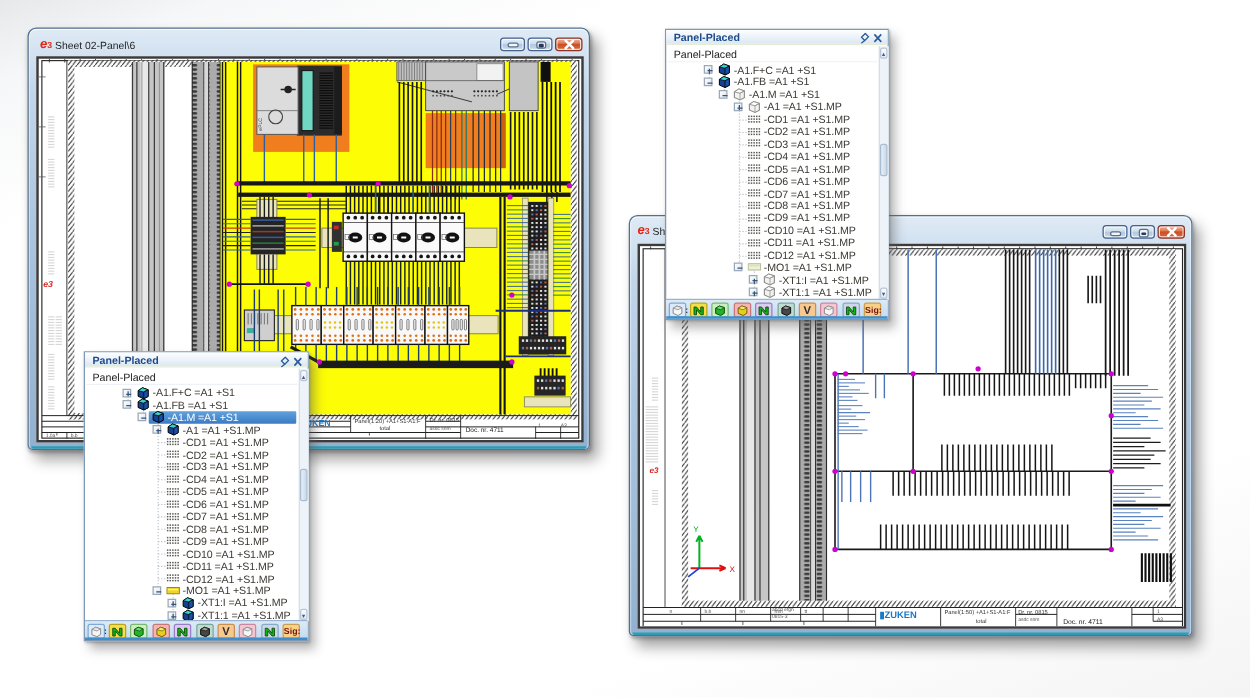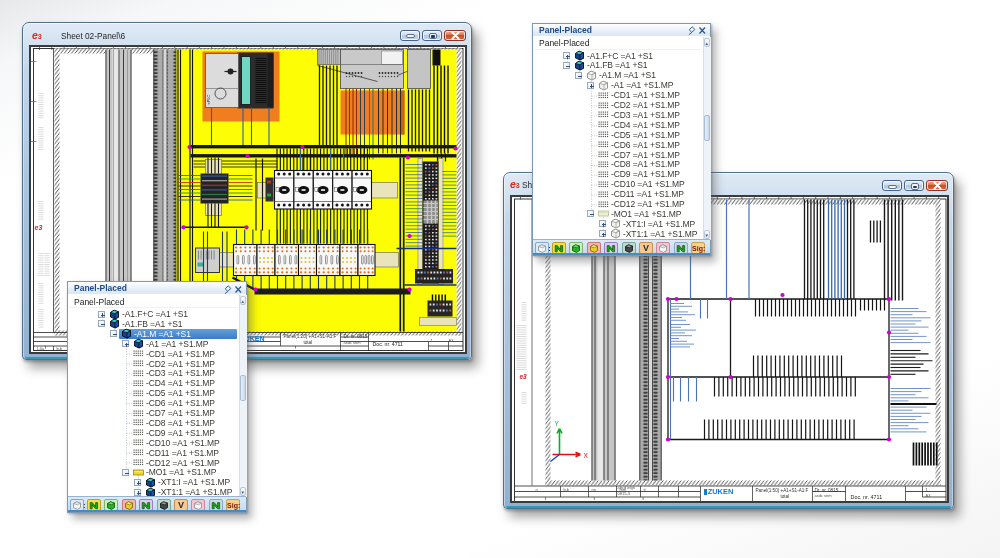--- a/index.html
+++ b/index.html
@@ -44,21 +44,21 @@
 .sbt{position:absolute;left:0.5px;width:6px;background:linear-gradient(90deg,#e8eff8,#c9d8ea);border:1px solid #a8bcd2;border-radius:2px}
 .tabs{position:absolute;left:0;right:0;bottom:0;height:16px;background:linear-gradient(180deg,#dcEAf6,#c3daef);border-top:1px solid #9ab4cf}
 .tabs:after{content:"";position:absolute;left:0;right:0;bottom:0;height:2px;background:#3f8ecb}
 .tab{position:absolute;top:1.5px;width:14px;height:12px;border-radius:2px;border:1px solid rgba(90,90,90,.55);font-size:8px;text-align:center;line-height:11px;font-weight:bold}
 svg{display:block}
 .tiny{font-size:4px;fill:#555;font-family:"Liberation Sans",sans-serif}
 .tb{font-size:4.6px;fill:#333;font-family:"Liberation Sans",sans-serif}
 </style></head><body>
 <div class="win" style="left:22px;top:21.5px;width:450px;height:338px;z-index:1">
     <span class="e3logo" style="left:9px;top:8px">e<b>3</b></span>
-    <span class="ttxt" style="left:38px;top:8px">Sheet 02-Panel\6</span>
+    <span class="ttxt" style="left:21px;top:8px">Sheet 02-Panel\6</span>
     <div class="btns" style="right:5px;top:7px">
       <div class="wb">
         <div class="mn"></div>
       </div>
       <div class="wb">
         <div class="mx"></div>
       </div>
       <div class="wb cl">
         <svg class="x" viewBox="0 0 9 9">
           <path d="M1.5 1.5 L7.5 7.5 M7.5 1.5 L1.5 7.5" stroke="#fff" stroke-width="2" stroke-linecap="round"></path>

